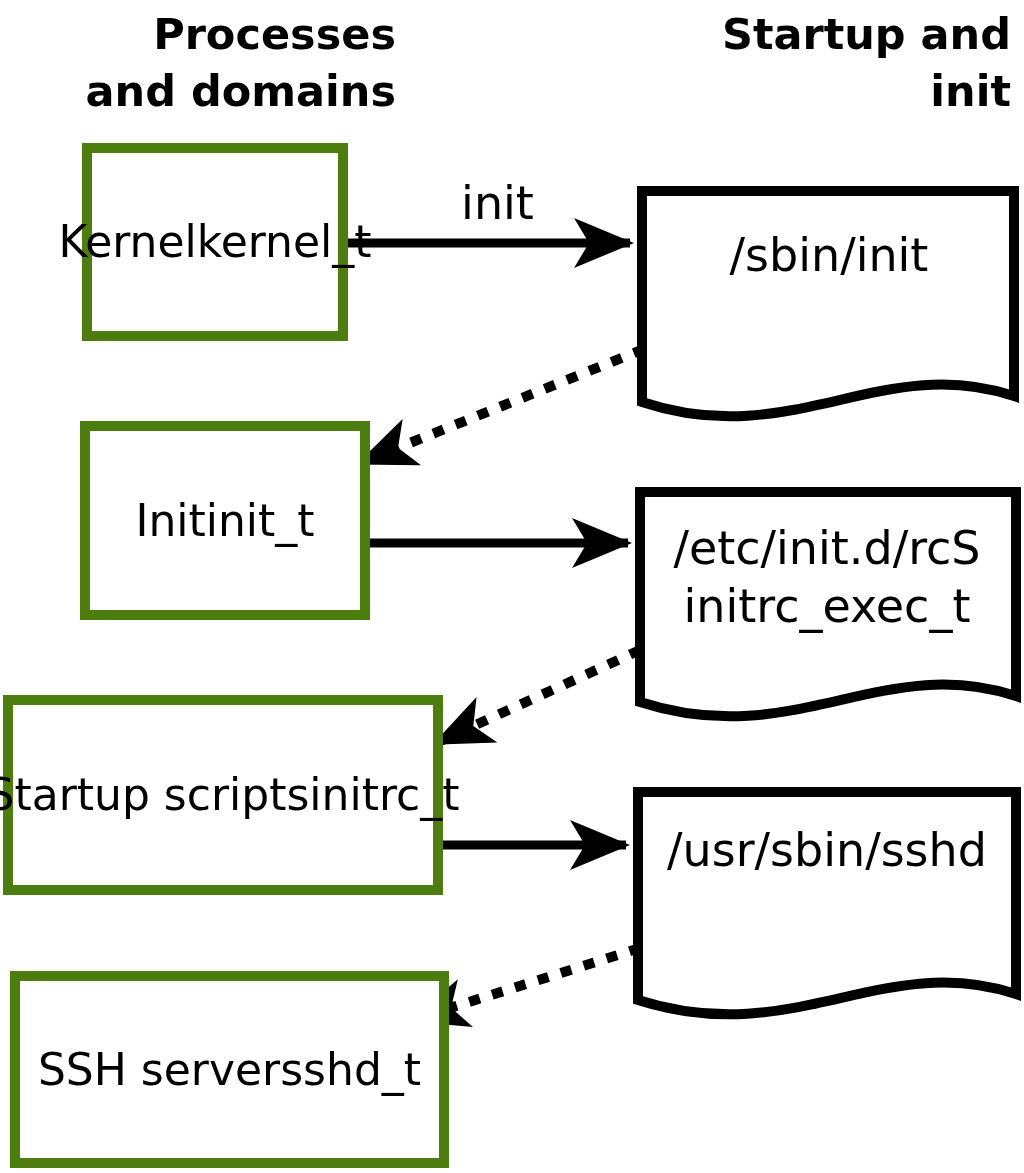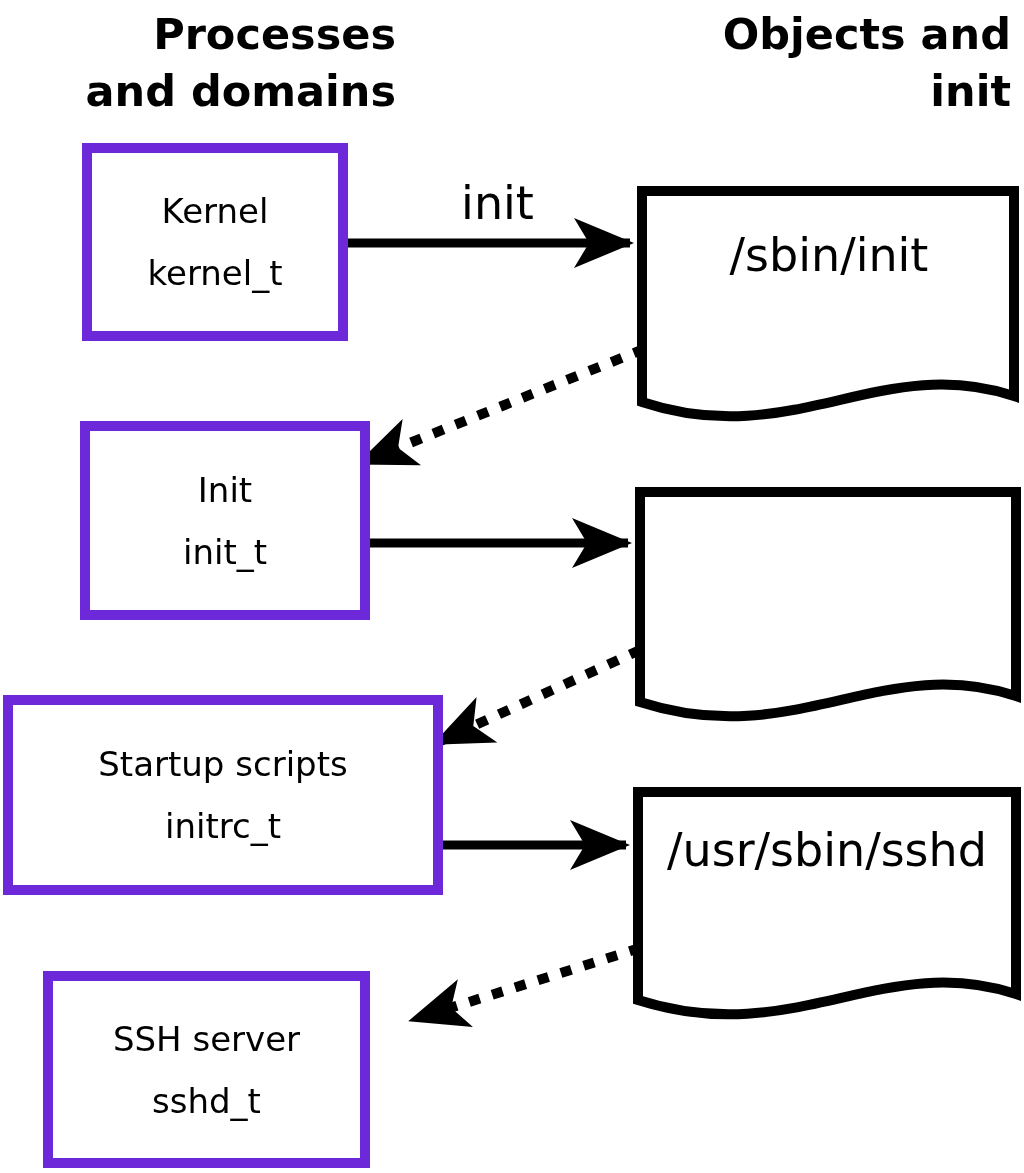--- a/index.html
+++ b/index.html
@@ -29,35 +29,35 @@
     font-size: 43px;
     font-weight: bold;
     line-height: 57px;
     white-space: nowrap;
   }
   .hdr-left  { left: 30px;  top: 6px; width: 366px; }
   .hdr-right { left: 645px; top: 6px; width: 366px; }
   .pbox {
     position: absolute;
     box-sizing: border-box;
-    border: 10px solid #6d28d9;
+    border: 10px solid #4d7c0f;
     background: #ffffff;
     display: flex;
-    flex-direction: column;
+    flex-direction: row;
     align-items: center;
     justify-content: center;
     text-align: center;
-    font-size: 34px;
+    font-size: 44px;
     line-height: 62px;
     white-space: nowrap;
   }
   .pbox-kernel  { left: 82px; top: 143px; width: 266px; height: 198px; }
   .pbox-init    { left: 80px; top: 421px; width: 290px; height: 199px; }
   .pbox-startup { left: 3px;  top: 695px; width: 440px; height: 200px; }
-  .pbox-ssh     { left: 43px; top: 971px; width: 327px; height: 197px; }
+  .pbox-ssh     { left: 10px; top: 971px; width: 439px; height: 197px; }
   .doc-text {
     position: absolute;
     width: 378px;
     text-align: center;
     font-size: 46px;
     line-height: 58px;
     white-space: nowrap;
   }
   .doc-text-1 { left: 640px; top: 226px; }
   .doc-text-2 { left: 638px; top: 519px; }
@@ -102,21 +102,21 @@
     <line x1="644" y1="349" x2="360" y2="463" stroke="#000000" stroke-width="10" stroke-dasharray="11 13" marker-end="url(#arr)"></line>
     <line x1="640" y1="650" x2="436" y2="743" stroke="#000000" stroke-width="10" stroke-dasharray="11 13" marker-end="url(#arr)"></line>
     <line x1="640" y1="948" x2="412" y2="1020" stroke="#000000" stroke-width="10" stroke-dasharray="11 13" marker-end="url(#arr)"></line>
   </svg>
 
   <div class="hdr hdr-left">
     <div>Processes</div>
     <div>and domains</div>
   </div>
   <div class="hdr hdr-right">
-    <div>Objects and</div>
+    <div>Startup and</div>
     <div>init</div>
   </div>
 
   <div class="pbox pbox-kernel">
     <div>Kernel</div>
     <div>kernel_t</div>
   </div>
   <div class="pbox pbox-init">
     <div>Init</div>
     <div>init_t</div>
@@ -126,19 +126,23 @@
     <div>initrc_t</div>
   </div>
   <div class="pbox pbox-ssh">
     <div>SSH server</div>
     <div>sshd_t</div>
   </div>
 
   <div class="doc-text doc-text-1">
     <div>/sbin/init</div>
   </div>
+  <div class="doc-text doc-text-2">
+    <div>/etc/init.d/rcS</div>
+    <div>initrc_exec_t</div>
+  </div>
   <div class="doc-text doc-text-3">
     <div>/usr/sbin/sshd</div>
   </div>
 
   <div class="edge-label">init</div>
 
 </div>
 
 </body></html>

